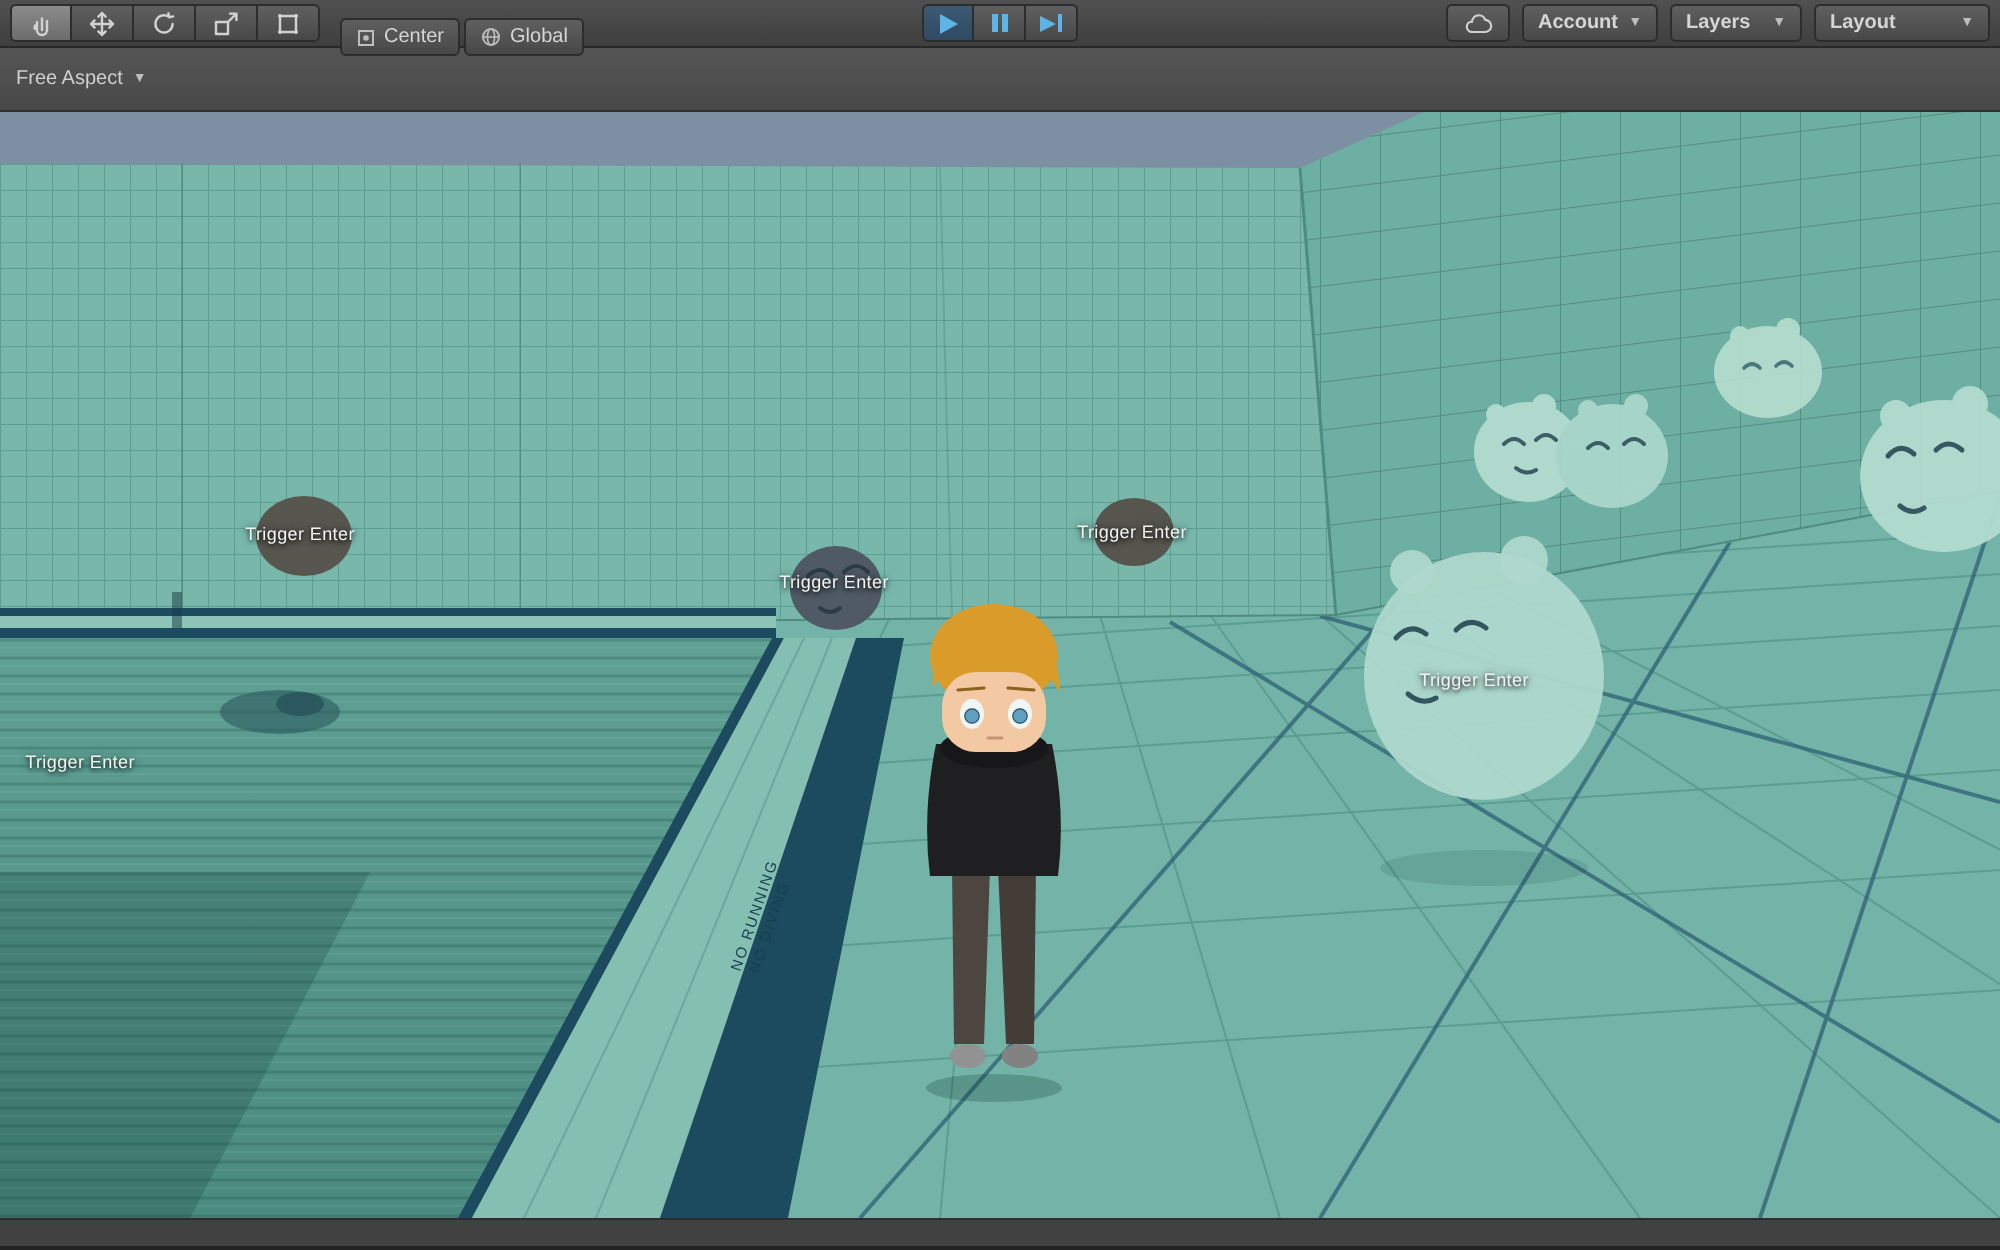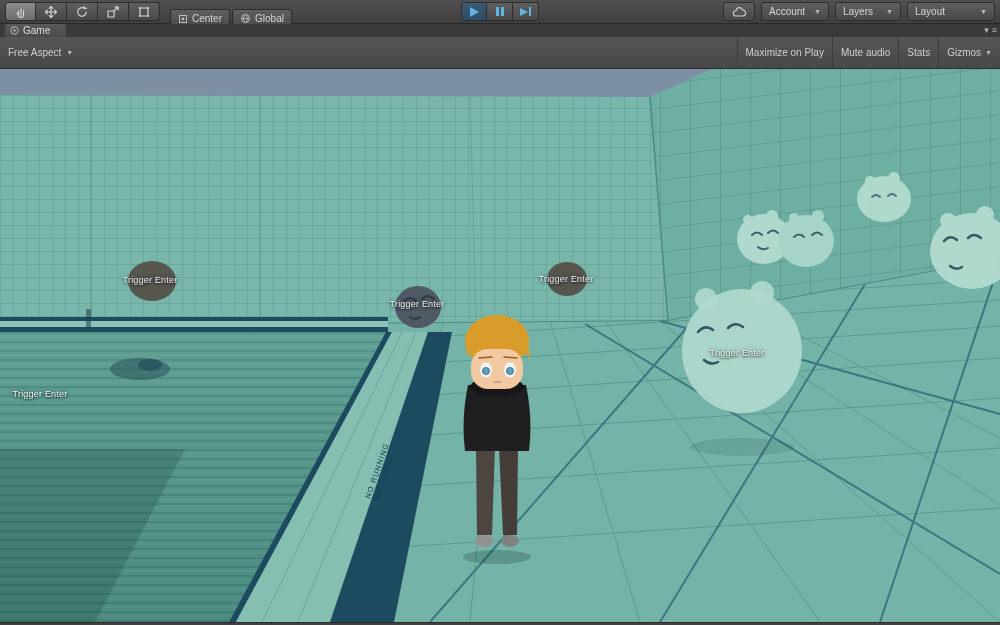--- a/index.html
+++ b/index.html
@@ -21,21 +21,21 @@
   .pivot-group .tbtn { padding:0 7px; gap:4px;margin-top:14px; }
   .play-group { position:absolute; left:50%; transform:translateX(-50%); display:flex; }
   .play-btn { width:26px; }
   .play-btn.play-active { background:linear-gradient(#3d5a74,#2f4a62); }
   .icon-play { width:0; height:0; border-top:5px solid transparent; border-bottom:5px solid transparent; border-left:9px solid #5fb4e6; }
   .icon-pause { display:flex; gap:2px; }
   .icon-pause i { display:block; width:3px; height:9px; background:#5fb4e6; }
   .icon-step { display:flex; align-items:center; gap:1px; }
   .icon-step .tri { width:0; height:0; border-top:4.5px solid transparent; border-bottom:4.5px solid transparent; border-left:8px solid #5fb4e6; }
   .icon-step .bar { width:2px; height:9px; background:#5fb4e6; }
-  .right-group { margin-left:auto; display:flex; gap:6px; align-items:center; }
+  .right-group { margin-left:auto; display:flex; gap:6px; align-items:center;font-weight:bold; }
   .dd { height:19px; background:linear-gradient(#5f5f5f,#484848); border:1px solid #2d2d2d; border-radius:3px;
     display:flex; align-items:center; gap:5px; padding:0 7px; color:#d6d6d6; font-size:10px; }
   .caret { font-size:7px; color:#bdbdbd; }
 
   
   .tab-bar { height:13px; background:#3a3a3a; display:flex; align-items:flex-end; position:relative; }
   .tab { display:flex; align-items:center; gap:4px; height:13px; margin-left:5px; padding:0 16px 0 5px;
     background:linear-gradient(#5a5a5a,#4a4a4a); border-radius:3px 3px 0 0; color:#dcdcdc; font-size:10px; line-height:12px; }
   .tab-corner { position:absolute; right:3px; top:0; color:#b5b5b5; font-size:9px; display:flex; gap:3px; line-height:12px; }
 
@@ -147,53 +147,25 @@
         <span>Layers</span>
         <span class="caret" style="margin-left:auto">▼</span>
       </div>
       <div class="dd" style="width:88px">
         <span>Layout</span>
         <span class="caret" style="margin-left:auto">▼</span>
       </div>
     </div>
   </div>
 
-  <div class="tab-bar">
-    <div class="tab">
-      <svg width="9" height="9" viewBox="0 0 10 10">
-        <circle cx="5" cy="5" r="4" fill="none" stroke="#aaa" stroke-width="1.2"></circle>
-        <circle cx="5" cy="5" r="1.5" fill="#aaa"></circle>
-      </svg>
-      <span>Game</span>
-    </div>
-    <div class="tab-corner">
-      <span>▾</span>
-      <span>≡</span>
-    </div>
-  </div>
 
   <div class="game-toolbar">
     <div class="aspect-dd">
       <span>Free Aspect</span>
       <span class="caret">▼</span>
-    </div>
-    <div class="gt-right">
-      <div class="gt-btn">
-        <span>Maximize on Play</span>
-      </div>
-      <div class="gt-btn">
-        <span>Mute audio</span>
-      </div>
-      <div class="gt-btn">
-        <span>Stats</span>
-      </div>
-      <div class="gt-btn">
-        <span>Gizmos</span>
-        <span class="caret">▼</span>
-      </div>
     </div>
   </div>
 
   <div class="viewport">
     <svg width="1000" height="553" viewBox="0 0 1000 553">
       <defs>
         <pattern id="wallGrid" width="13" height="13" patternUnits="userSpaceOnUse">
           <rect width="13" height="13" fill="#79b7ab"></rect>
           <path d="M13 0H0V13" fill="none" stroke="#5c9e92" stroke-width="1"></path>
         </pattern>

